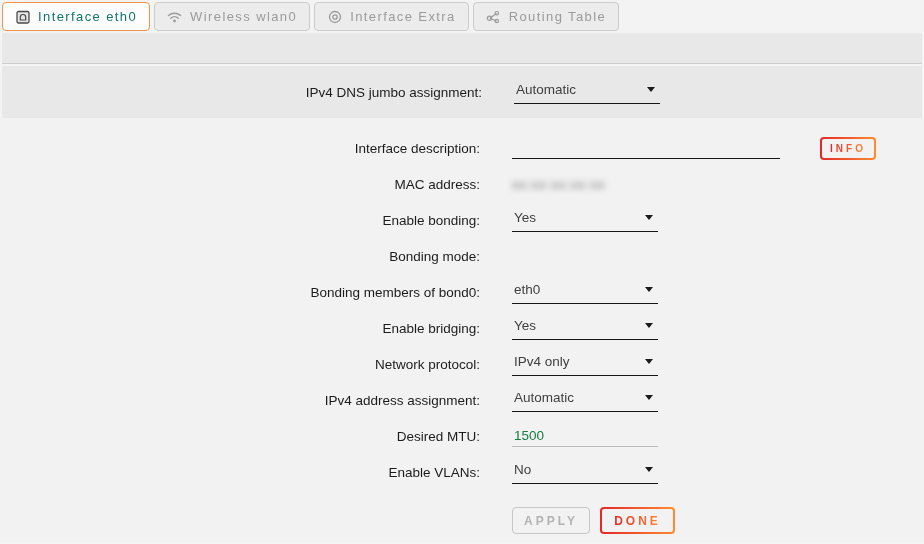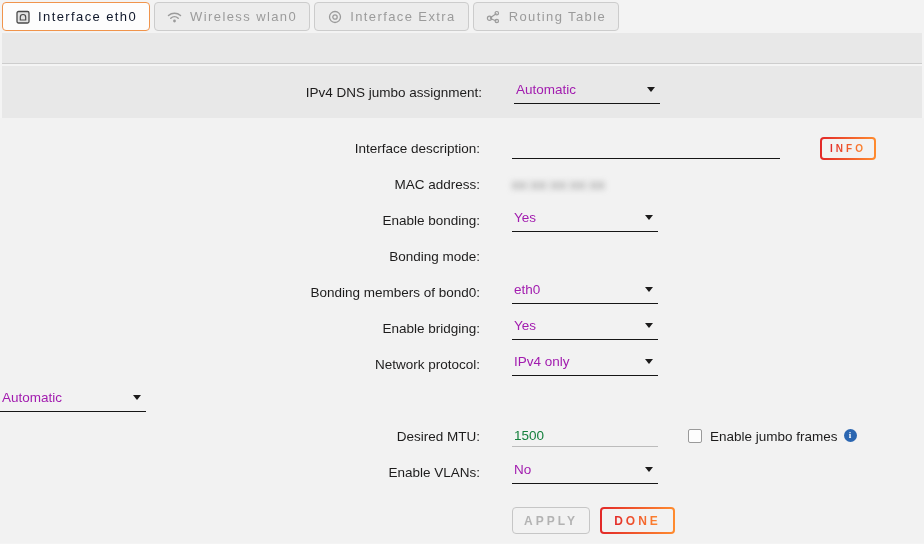--- a/index.html
+++ b/index.html
@@ -34,21 +34,21 @@
     background:#ececec;
     color:#9b9b9b;
     font-size:13px;
     letter-spacing:1.4px;
     cursor:pointer;
     white-space:nowrap;
   }
   .tab.active{
     background:#fdfdfd;
     border:1.5px solid #f0944c;
-    color:#0f172a;
+    color:#0f766e;
   }
   .ticon{display:inline-flex;align-items:center;justify-content:center;width:15px;height:15px;}
   
   .strip{
     background:#e8e8e8;
     margin:0 2px;
   }
   .strip.toolbar{
     height:30px;
     border-bottom:1px solid #cdcdcd;
@@ -85,21 +85,21 @@
   .select{
     width:146px;
     flex:none;
     display:flex;
     align-items:center;
     justify-content:space-between;
     border-bottom:1.5px solid #161616;
     padding:2px 2px 6px 2px;
     box-sizing:border-box;
     font-size:13.5px;
-    color:#a21caf;
+    color:#404040;
     cursor:pointer;
   }
   .arrow{
     width:0;height:0;
     border-left:4px solid transparent;
     border-right:4px solid transparent;
     border-top:5px solid #1c1b1b;
     margin-right:3px;
   }
   
@@ -307,34 +307,30 @@
 
     <div class="frow">
       <div class="flabel">Network protocol:</div>
       <div class="select">
         <span>IPv4 only</span>
         <span class="arrow"></span>
       </div>
     </div>
 
     <div class="frow">
+      <div class="flabel">IPv4 address assignment:</div>
       <div class="select">
         <span>Automatic</span>
         <span class="arrow"></span>
       </div>
     </div>
 
     <div class="frow">
       <div class="flabel">Desired MTU:</div>
       <input class="tinput disabled" type="text" style="width: 146px;" value="1500">
-      <div class="jumbo">
-        <span class="checkbox"></span>
-        <span class="jlabel">Enable jumbo frames</span>
-        <span class="infodot">i</span>
-      </div>
     </div>
 
     <div class="frow">
       <div class="flabel">Enable VLANs:</div>
       <div class="select">
         <span>No</span>
         <span class="arrow"></span>
       </div>
     </div>
 

